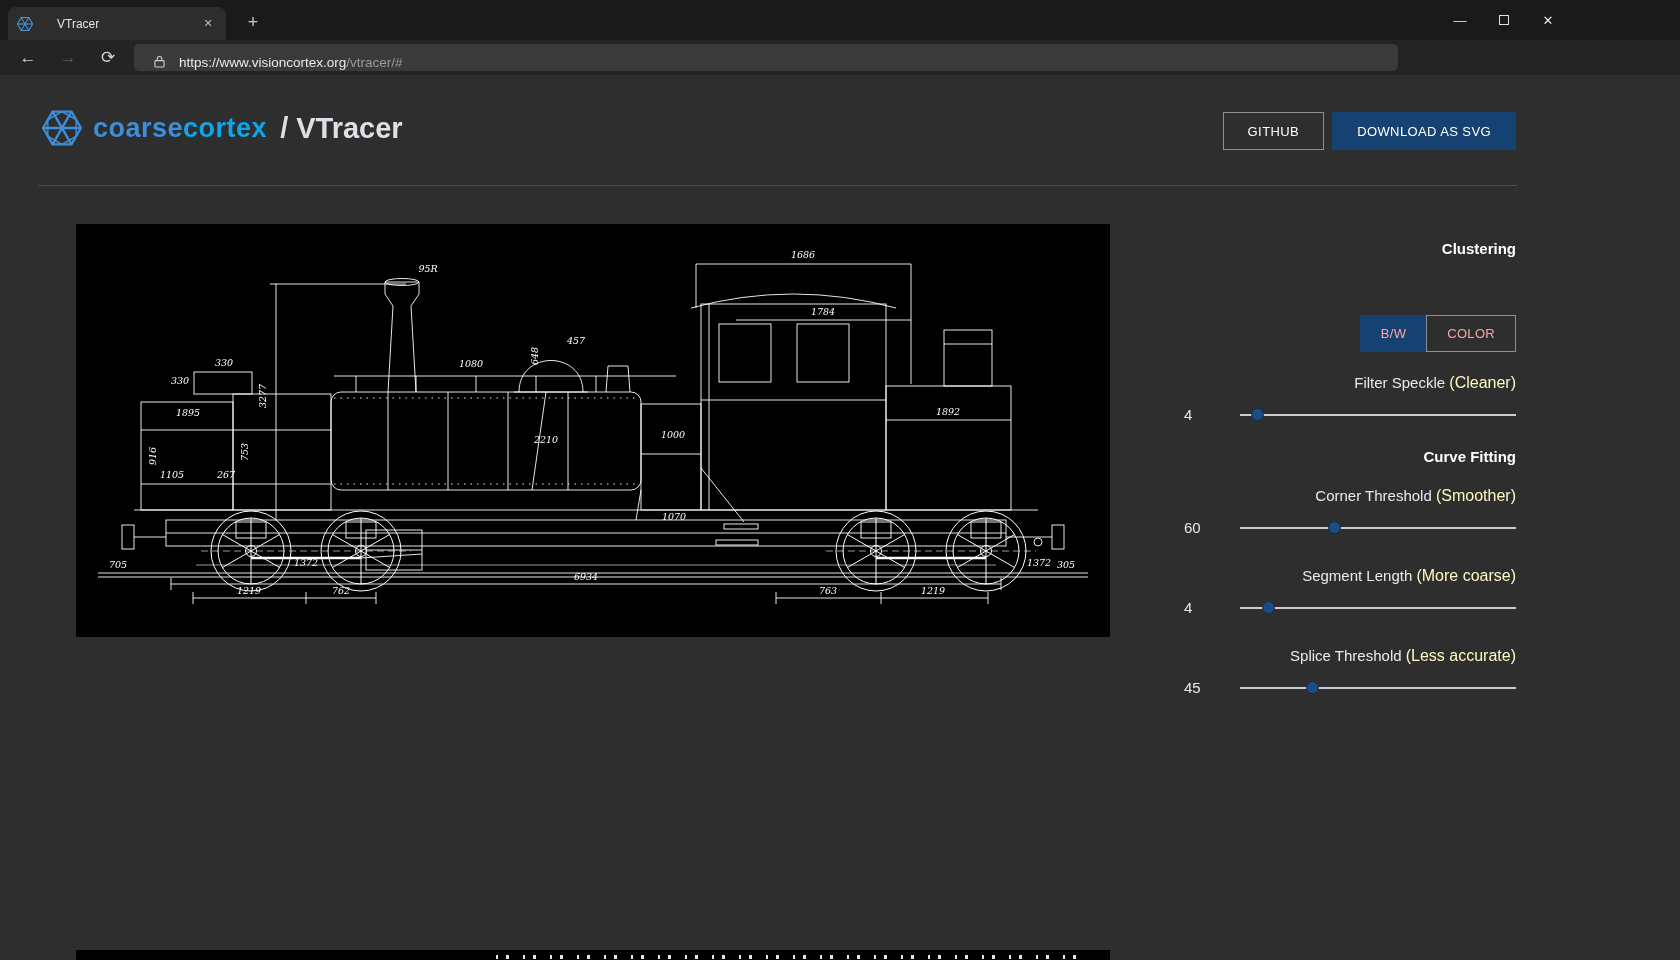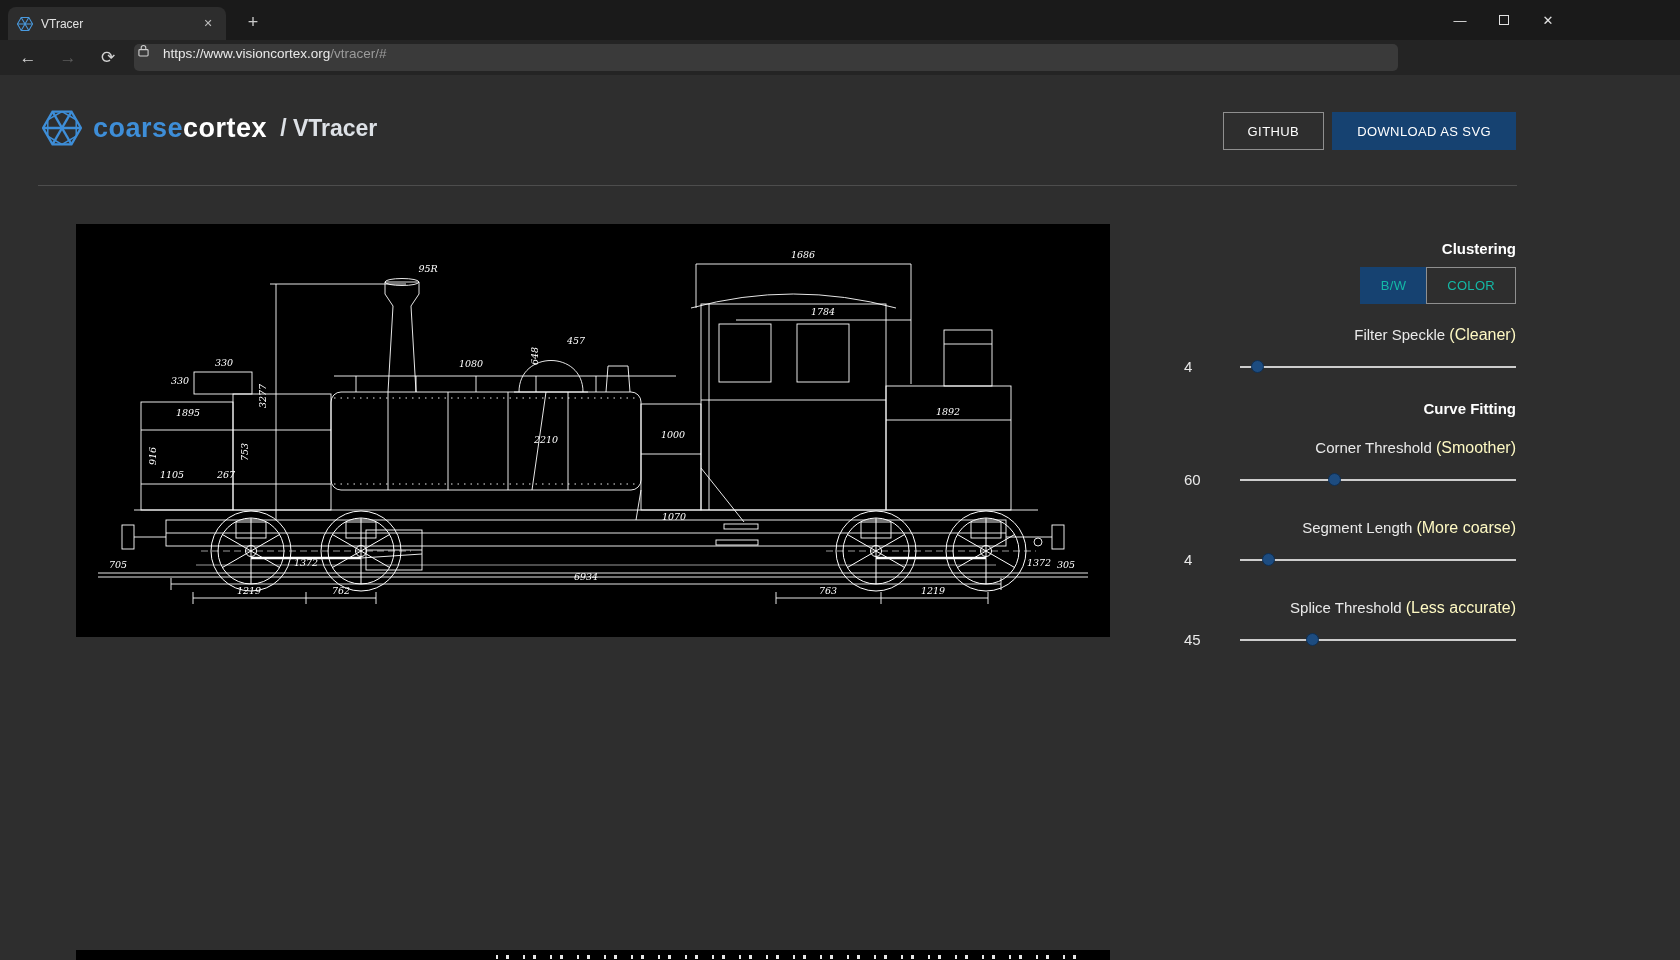--- a/index.html
+++ b/index.html
@@ -2,66 +2,66 @@
 <html><head>
 <meta charset="utf-8">
 <style>
   * { margin:0; padding:0; box-sizing:border-box; }
   html,body { width:1680px; height:960px; }
   body { background:#2e2e2e; font-family:"Liberation Sans", sans-serif; position:relative; overflow:hidden; color:#fff; }
 
   
   .tabstrip { position:absolute; top:0; left:0; right:0; height:40px; background:#1a1a1a; }
   .tab { position:absolute; left:8px; top:7px; width:218px; height:33px; background:#2d2d2d;
-         border-radius:8px 8px 0 0; display:flex; align-items:center; gap:8px; padding:0 9px; }
+         border-radius:8px 8px 0 0; display:flex; align-items:center; gap:24px; padding:0 9px; }
   .favicon { width:16px; height:16px; display:inline-flex; flex:0 0 auto; }
   .tab-title { font-size:12px; color:#e3e3e3; flex:1; white-space:nowrap; overflow:hidden; }
   .tab-close { font-size:11px; color:#bdbdbd; width:18px; height:18px; display:flex; align-items:center; justify-content:center; border-radius:4px; cursor:pointer; }
   .newtab { position:absolute; left:240px; top:9px; font-size:18px; color:#c9c9c9; width:26px; height:26px;
             display:flex; align-items:center; justify-content:center; cursor:pointer; }
   .winbtns { position:absolute; right:110px; top:0; display:flex; }
   .winbtns > span { width:44px; height:40px; display:flex; align-items:center; justify-content:center; color:#e2e2e2; font-size:13px; cursor:pointer; }
   .maxsq { width:10px; height:10px; border:1px solid #e2e2e2; display:block; }
 
   .navbar { position:absolute; top:40px; left:0; right:0; height:35px; background:#242424; display:flex; align-items:center; padding-left:8px; }
   .nav-icon { width:40px; text-align:center; font-size:17px; color:#d2d2d2; cursor:pointer; }
   .nav-icon.disabled { color:#5c5c5c; cursor:default; }
   .urlbar { margin-left:6px; width:1264px; height:27px; background:#3a3a3a; border-radius:5px;
-            display:flex; align-items:flex-start; padding:0 4px; gap:9px; cursor:text; }
+            display:flex; align-items:flex-end; padding:0 20px; gap:9px; cursor:text; }
   .url-host { font-size:13.5px; color:#e9e9e9; }
   .url-path { font-size:13.5px; color:#9b9b9b; }
 
   
   .page { position:absolute; top:75px; left:0; right:0; bottom:0; background:#2e2e2e; }
 
   .logo-row { position:absolute; left:42px; top:33px; display:flex; align-items:center; }
   .logo-mark { width:40px; height:40px; display:inline-flex; margin-right:11px; }
   .wordmark { font-size:27px; font-weight:bold; letter-spacing:0.5px; }
   .wm-vision { color:#3e8ed8; }
-  .wm-cortex { color:#ffffff; }
-  .app-title { font-size:23px; font-weight:bold; color:#dde1e6; margin-left:13px; }
+  .wm-cortex { color:#0ea5e9; }
+  .app-title { font-size:29px; font-weight:bold; color:#dde1e6; margin-left:13px; }
 
   .header-buttons { position:absolute; top:37px; right:164px; display:flex; gap:8px; }
   .hbtn { height:38px; font-size:13px; letter-spacing:0.4px; padding:8px 24px; cursor:pointer;
           font-family:"Liberation Sans", sans-serif; }
   .btn-outline { background:transparent; border:1px solid #8f8f8f; color:#fff; }
   .btn-navy { background:#164271; border:1px solid #164271; color:#fff; }
 
   .divider { position:absolute; top:110px; left:38px; width:1479px; height:1px; background:#4d4d4d; }
 
   .canvas { position:absolute; left:76px; top:149px; width:1034px; height:413px; background:#000; }
 
   
   .controls { position:absolute; top:165px; right:164px; width:336px; text-align:right; }
   .section-title { font-size:15px; font-weight:bold; color:#fff; }
   .mt { margin-top:16px; }
   .seg-row { margin-top:10px; display:flex; justify-content:flex-end; }
   .seg { height:37px; display:inline-flex; align-items:center; justify-content:center; font-size:13px;
-         color:#14b8a6; border:1px solid #8f8f8f; background:transparent; padding:0 20px; margin-left:-1px;
-         cursor:pointer; font-family:"Liberation Sans", sans-serif; letter-spacing:0.3px; }
+         color:#fca5a5; border:1px solid #8f8f8f; background:transparent; padding:0 20px; margin-left:-1px;
+         cursor:pointer; font-family:"Liberation Sans", sans-serif; letter-spacing:0.3px;margin-top:48px; }
   .seg.selected { background:#164271; border-color:#164271; }
 
   .ctl-label { margin-top:22px; font-size:15px; color:#eaeaea; }
   .ctl-label .hint { font-size:16px; color:#fef9c3; }
 
   .slider-row { position:relative; height:34px; margin-top:6px; }
   .slider-value { position:absolute; left:4px; top:8px; font-size:15px; color:#e9e9e9; }
   .track { position:absolute; left:60px; right:0; top:16px; height:2px; background:#cdcdcd; cursor:pointer; }
   .thumb { position:absolute; top:-6px; width:13px; height:13px; border-radius:50%;
            background:#1d4c80; border:1px solid #0f2f54; cursor:grab; }

